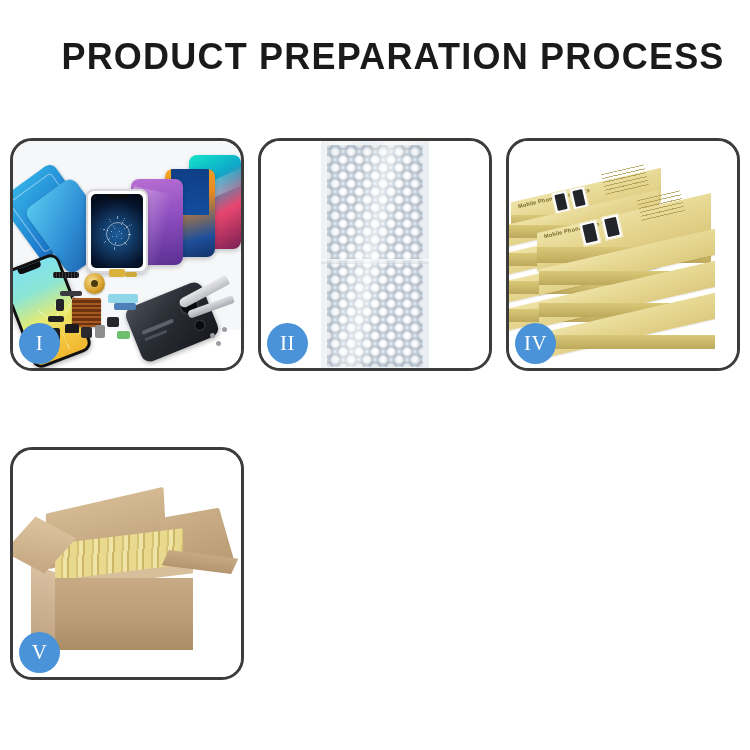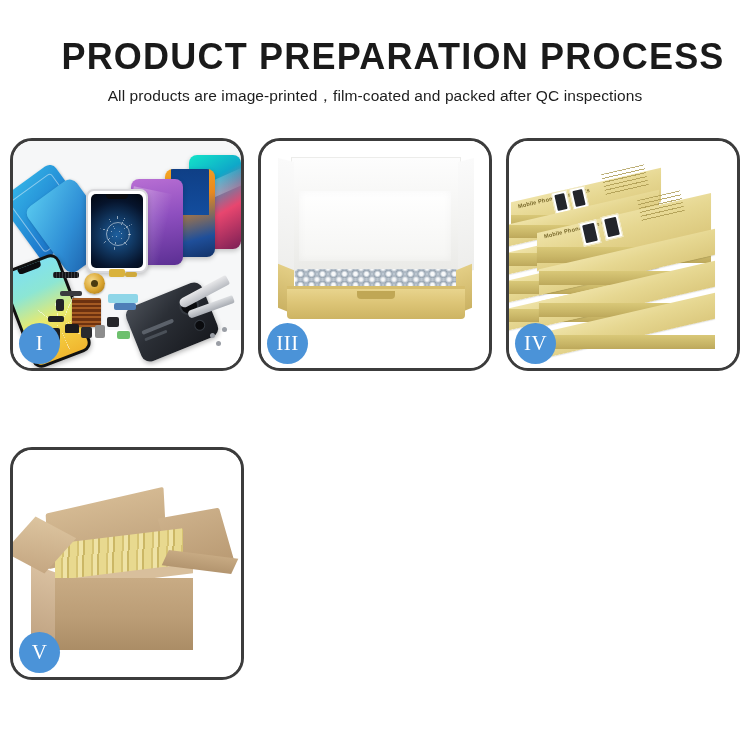--- a/index.html
+++ b/index.html
@@ -480,21 +480,20 @@
     border-radius: 4px;
   }
 </style>
 </head>
 <body>
 
 <div class="page">
 
   <div class="header">
     <h1 class="title">PRODUCT PREPARATION PROCESS</h1>
-    <p class="subtitle">All products are image-printed，film-coated and packed after QC inspections</p>
   </div>
 
   <div class="grid">
 
     <div class="panel">
       <div class="panel-inner">
         <div class="p1-bg"></div>
 
         <div class="scr scr-blue-back"></div>
         <div class="scr scr-blue-front"></div>
@@ -548,35 +547,31 @@
 
         <div class="tweezer"></div>
         <div class="tweezer2"></div>
         <div class="screw" style="right:14px;bottom:36px;"></div>
         <div class="screw" style="right:26px;bottom:30px;"></div>
         <div class="screw" style="right:20px;bottom:22px;"></div>
       </div>
       <div class="badge">I</div>
     </div>
 
-
     <div class="panel">
       <div class="panel-inner">
-        <div class="p3-bg"></div>
-        <div class="p3-lidback"></div>
-        <div class="p3-innerpanel"></div>
-        <div class="p3-bubbles"></div>
-        <div class="p3-leftwall"></div>
-        <div class="p3-rightwall"></div>
-        <div class="p3-base"></div>
-        <div class="p3-front"></div>
-        <div class="p3-notch"></div>
+        <div class="p2-bg"></div>
+        <div class="wrapstrip"></div>
+        <div class="bubbles"></div>
+        <div class="wrap-seam"></div>
+        <div class="wrap-sheen"></div>
       </div>
-      <div class="badge">III</div>
+      <div class="badge">II</div>
     </div>
+
 
     <div class="panel">
       <div class="panel-inner">
         <div class="p4-bg"></div>
 
         <div class="kbox" style="left:2px;top:44px;width:150px;height:34px;">
           <div class="top"></div>
           <div class="side" style="top:30px;"></div>
         </div>
         <div class="klabel" style="left:8px;top:54px;">Mobile Phone Spare Parts</div>

